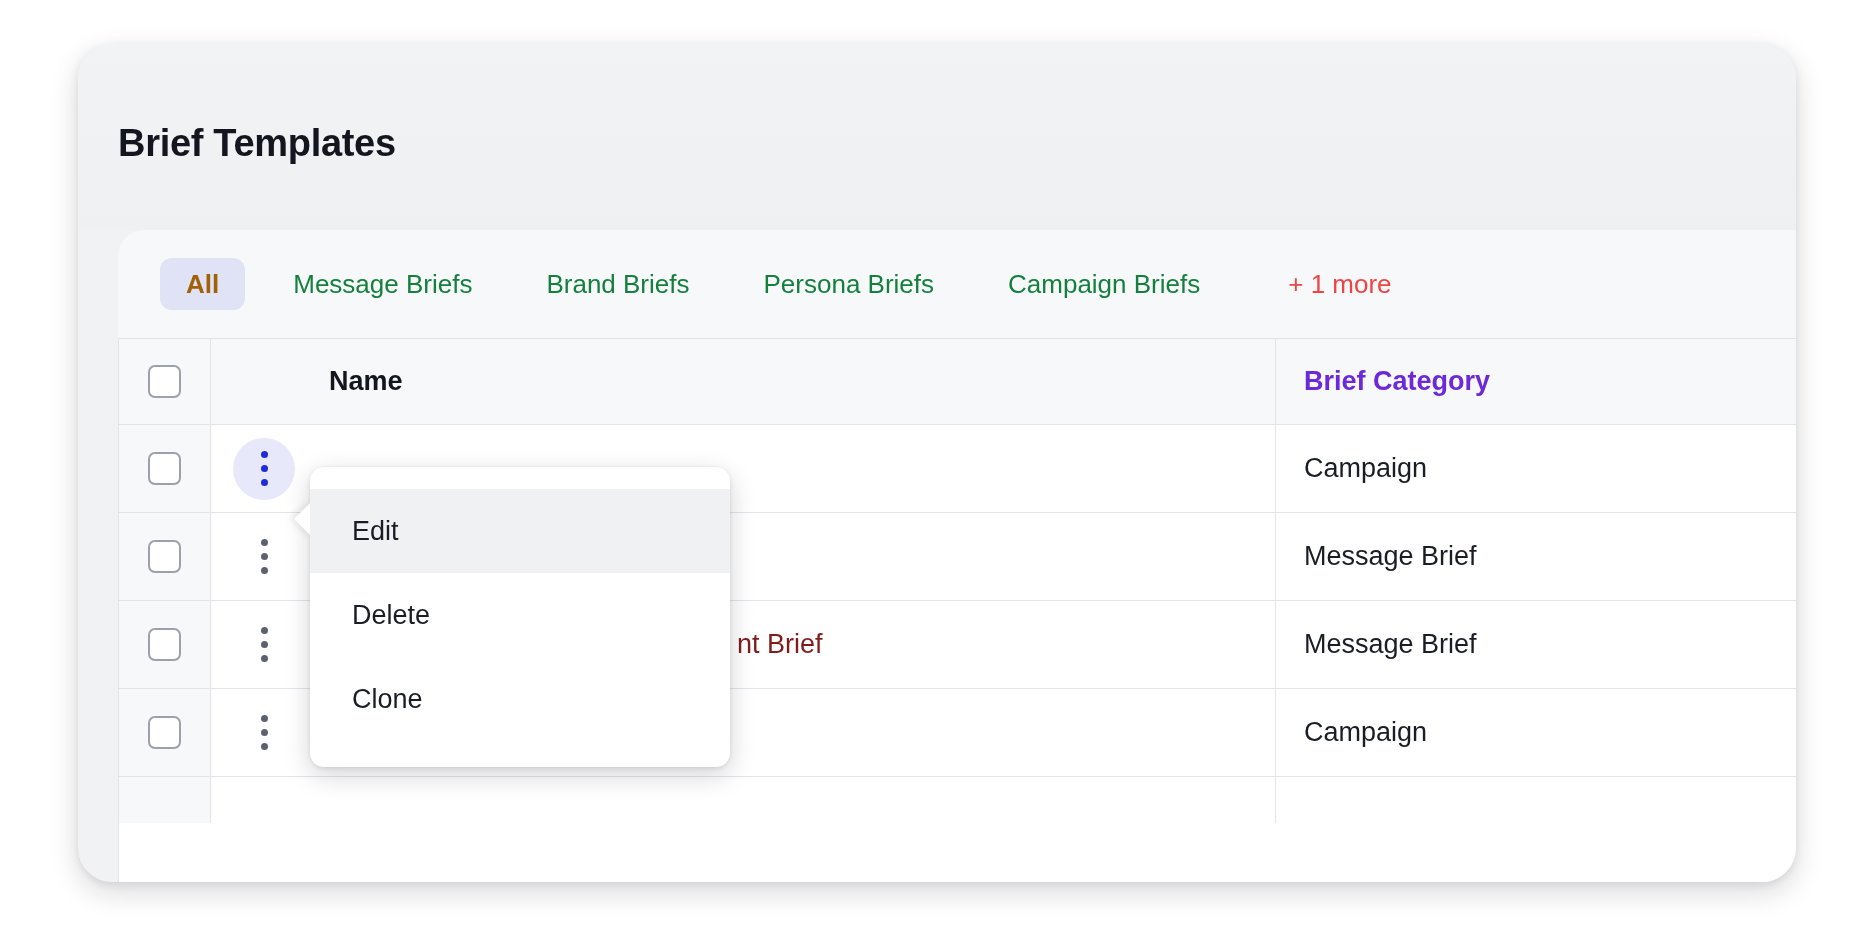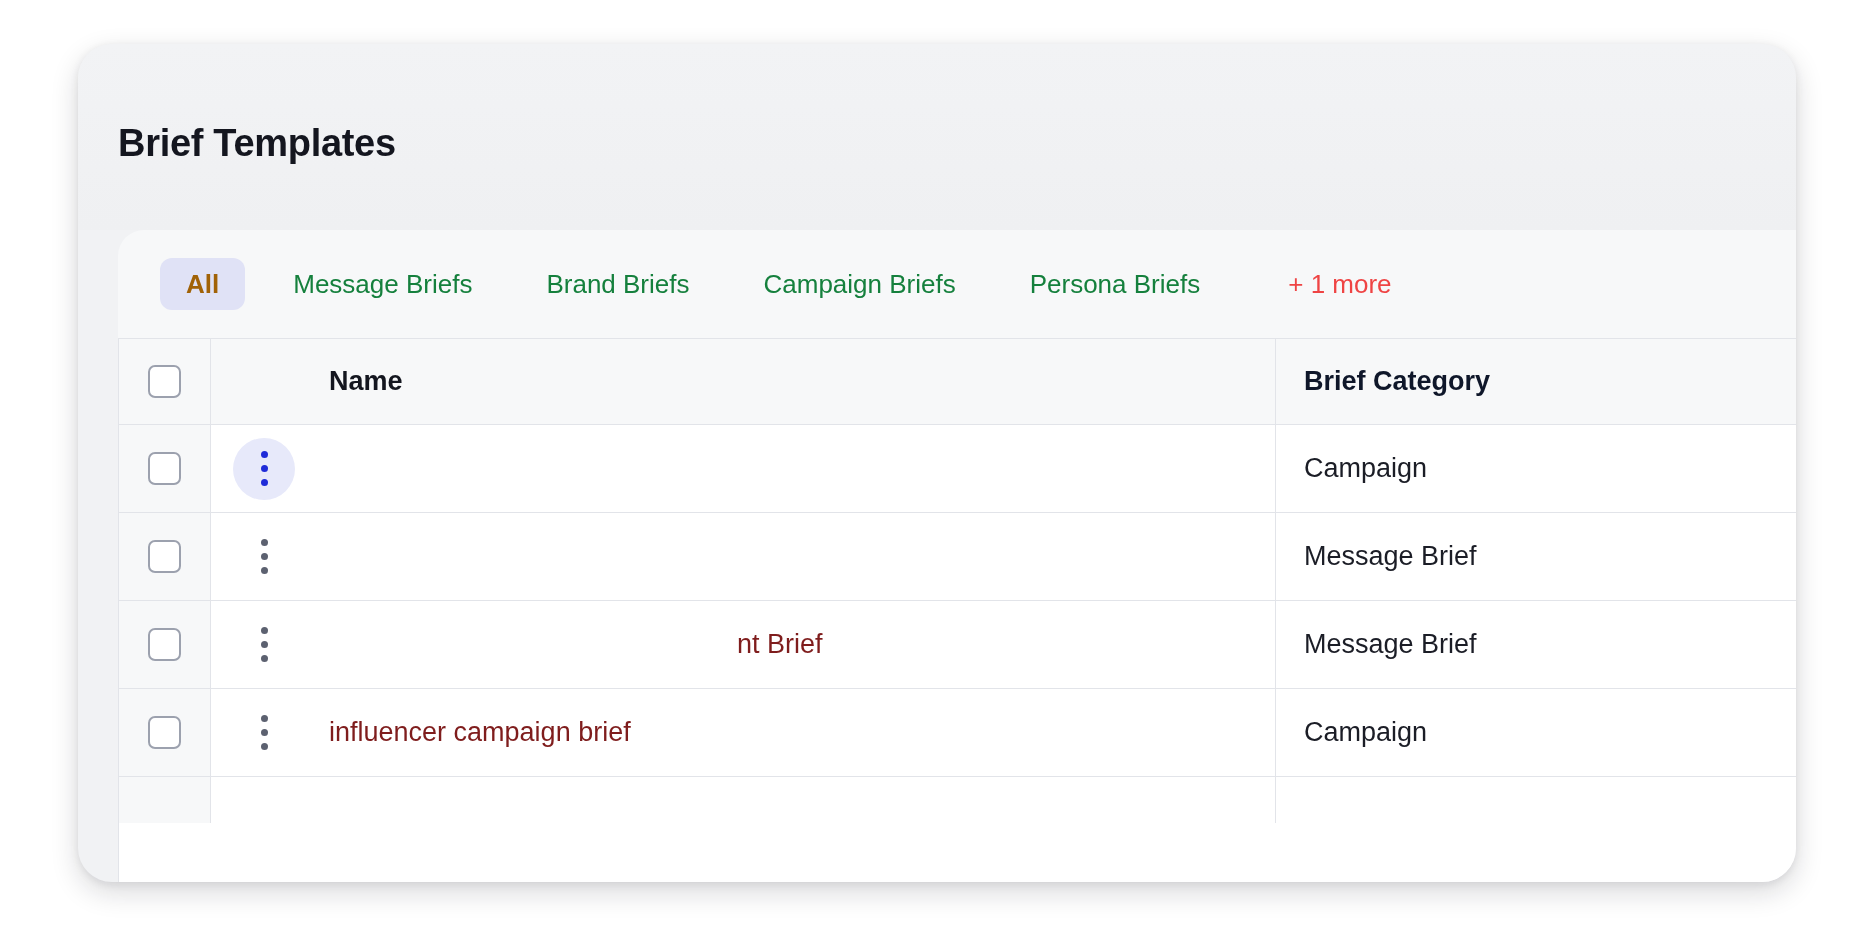--- a/index.html
+++ b/index.html
@@ -173,21 +173,21 @@
   }
   .cell-cat {
     flex: 0 0 520px;
     height: 100%;
     display: flex;
     align-items: center;
     padding-left: 28px;
     font-size: 27px;
     color: #1b1d26;
   }
-  .row.header .cell-cat { font-weight: bold; color: #0f172a; }
+  .row.header .cell-cat { font-weight: bold; color: #6d28d9; }
 
   .row.partial { height: 46px; border-bottom: none; }
   .row.partial .cell-check,
   .row.partial .cell-name,
   .row.partial .cell-cat { border-right-color: #e2e4e9; }
 
   
   .menu {
     position: absolute;
     left: 310px;
@@ -239,24 +239,24 @@
       <div class="tab active">
         <span>All</span>
       </div>
       <div class="tab">
         <span>Message Briefs</span>
       </div>
       <div class="tab">
         <span>Brand Briefs</span>
       </div>
       <div class="tab">
+        <span>Persona Briefs</span>
+      </div>
+      <div class="tab">
         <span>Campaign Briefs</span>
-      </div>
-      <div class="tab">
-        <span>Persona Briefs</span>
       </div>
       <div class="tab more">+ 1 more</div>
     </div>
 
     <div class="table">
 
       <div class="row header">
         <div class="cell-check">
           <div class="checkbox"></div>
         </div>
@@ -327,14 +327,20 @@
       <div class="row partial">
         <div class="cell-check"></div>
         <div class="cell-kebab"></div>
         <div class="cell-name"></div>
         <div class="cell-cat"></div>
       </div>
 
     </div>
   </div>
 
+  <div class="menu">
+    <div class="menu-arrow"></div>
+    <div class="menu-item hovered">Edit</div>
+    <div class="menu-item">Delete</div>
+    <div class="menu-item">Clone</div>
+  </div>
 
 </div>
 
 </body></html>

